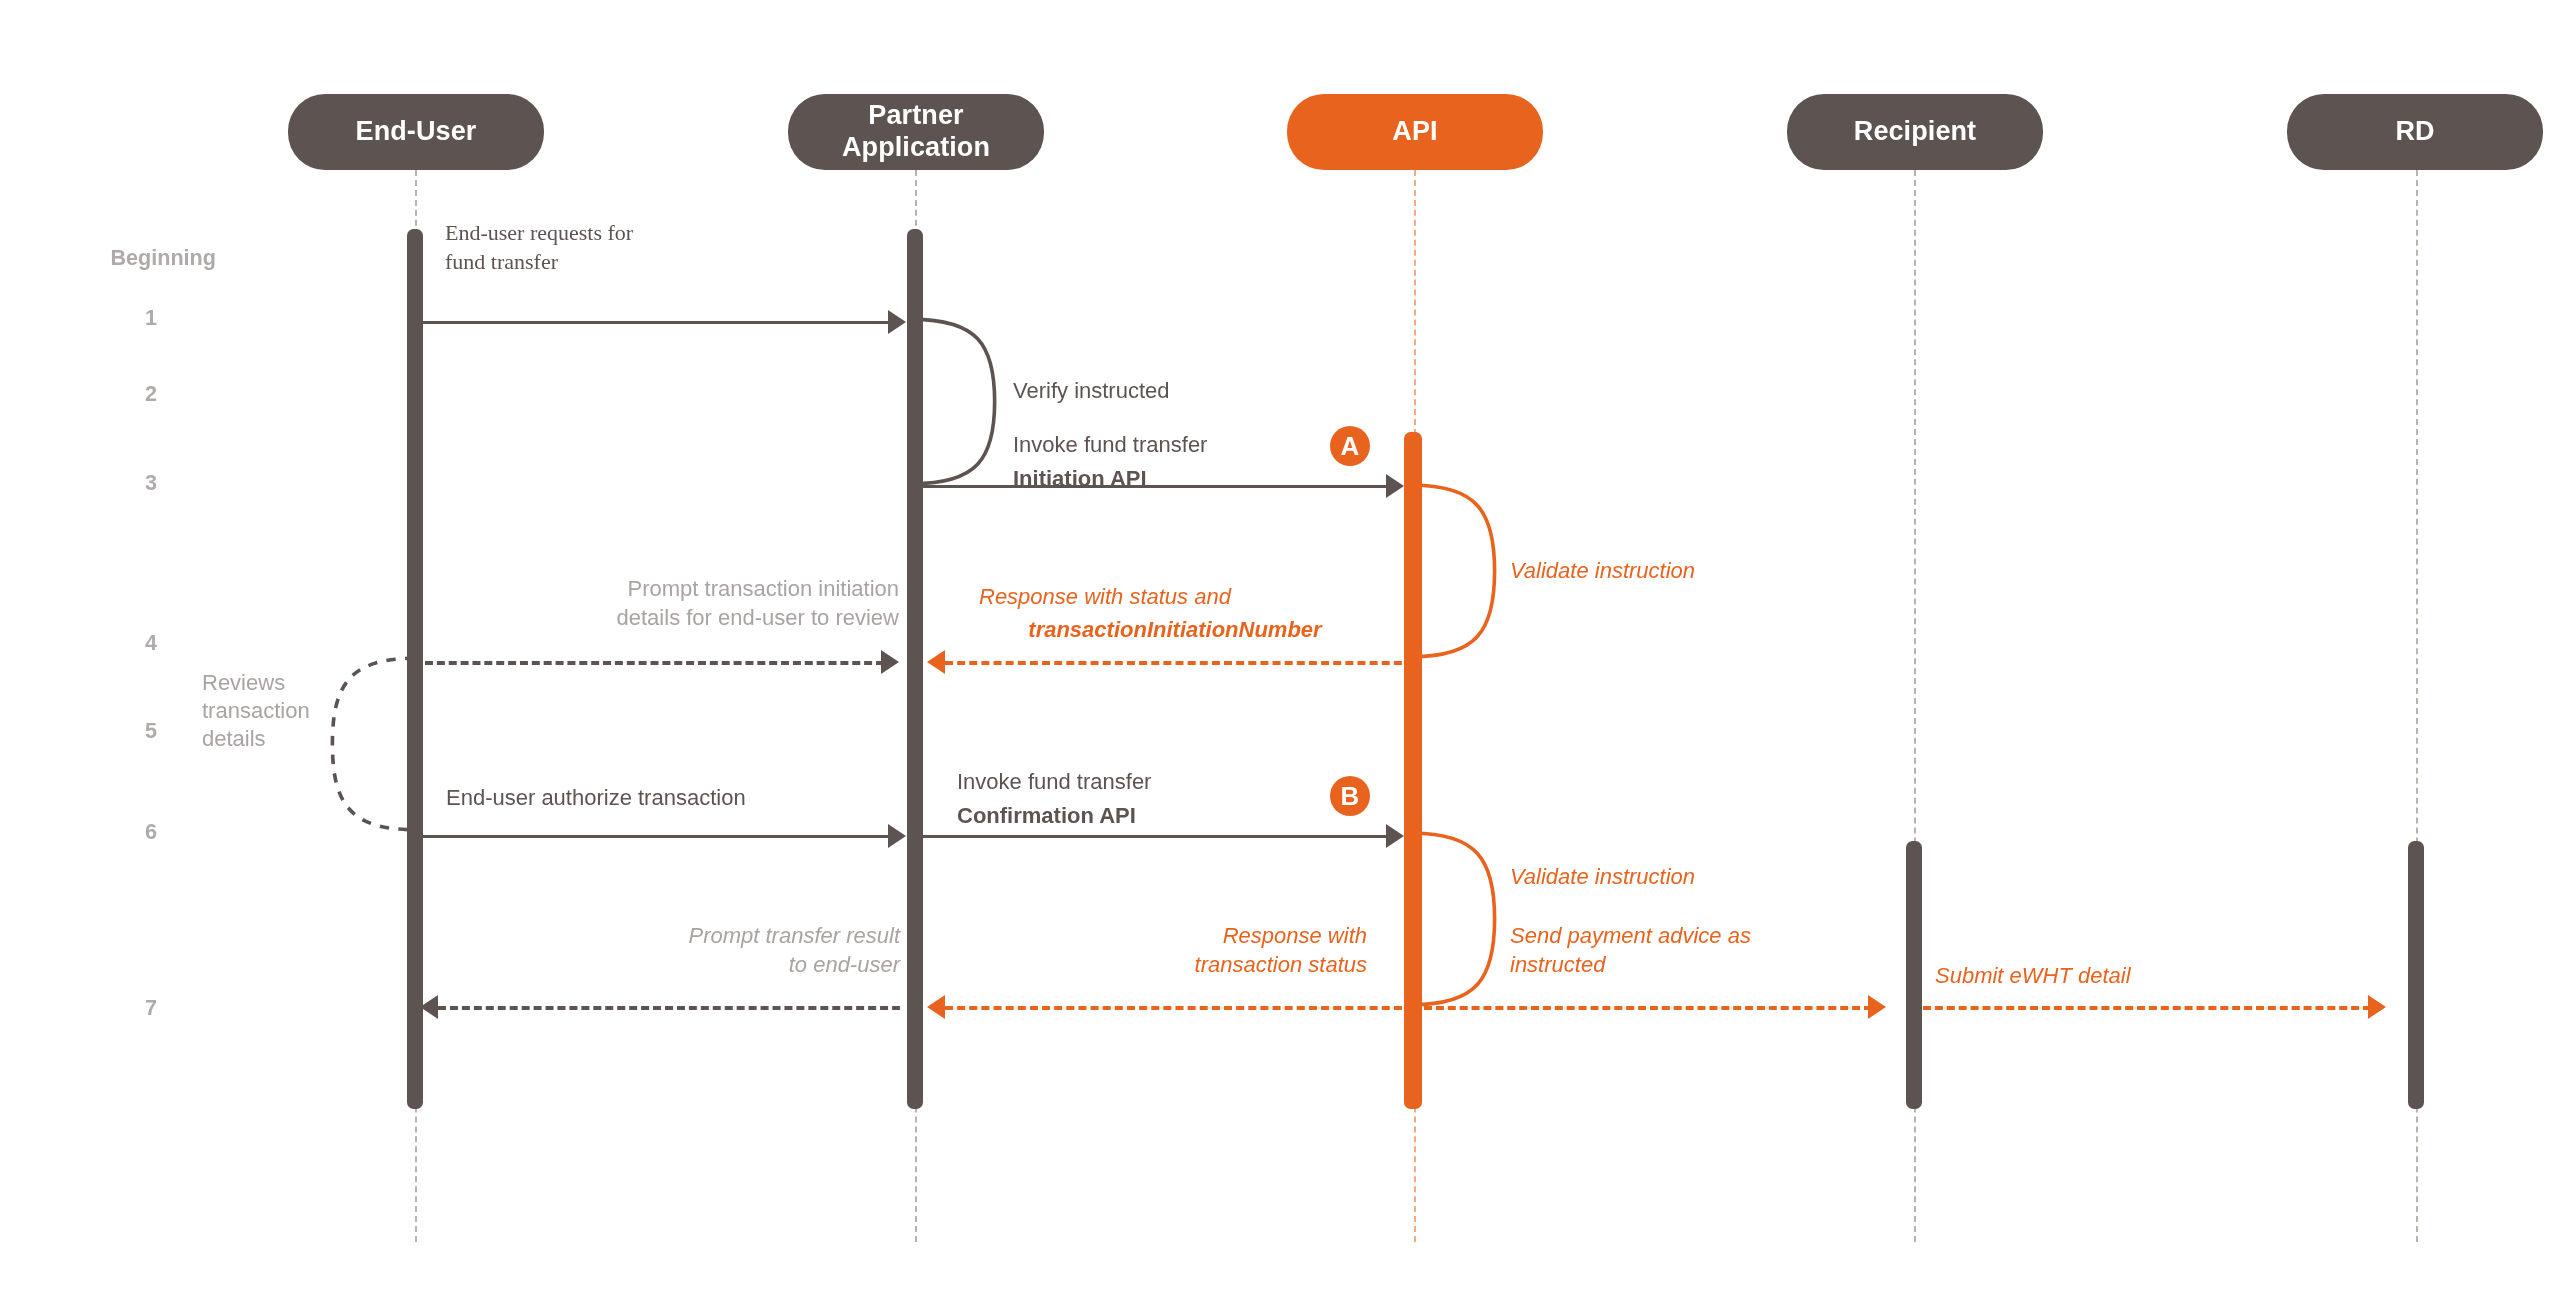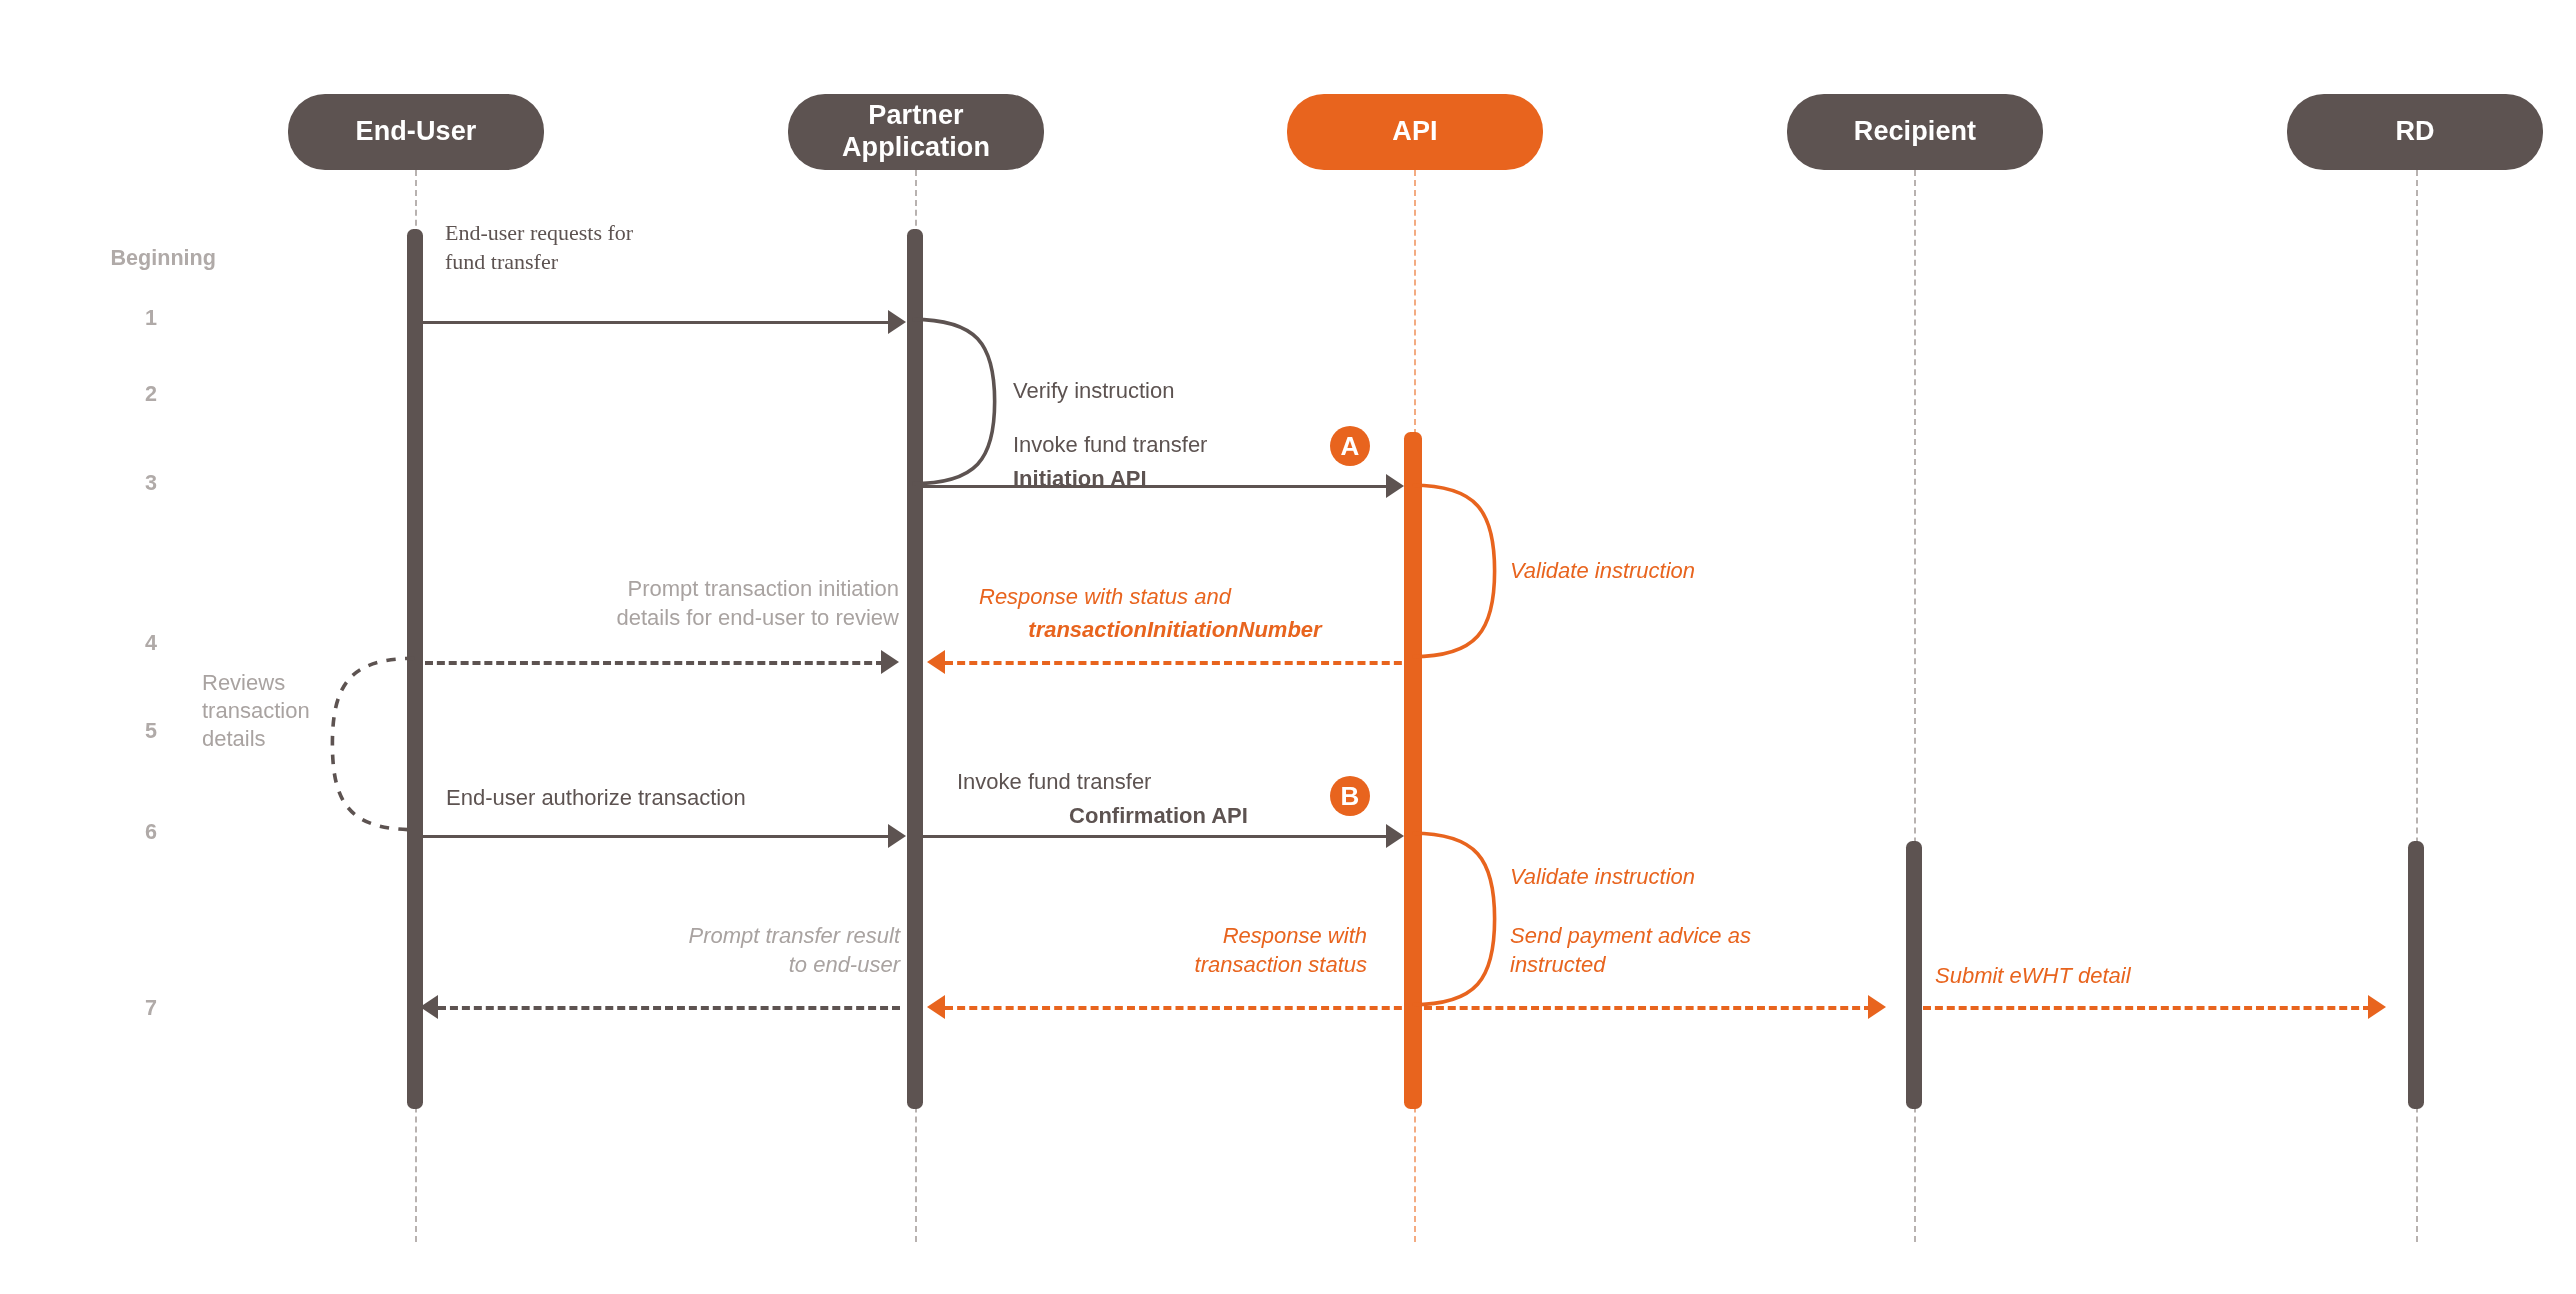--- a/index.html
+++ b/index.html
@@ -105,21 +105,21 @@
   <div class="steplabel" style="left:0px;top:995px;width:157px;">7</div>
 
   <div class="cap dark" style="left:445px;top:218px;width:403px;font-family:Liberation Serif, serif;">End-user requests for
 fund transfer</div>
   <div class="line solid-dark" style="left:416px;top:321px;width:482px;"></div>
   <div class="head right-dark" style="left:888px;top:310px;"></div>
 
   <svg class="loop" style="left:908px;top:315px;width:94px;height:173px;" viewBox="0 0 130 240">
     <path d="M6,6 C95,6 120,40 120,120 C120,200 95,234 6,234" fill="none" stroke="#5d5351" stroke-width="5"></path>
   </svg>
-  <div class="cap dark" style="left:1013px;top:376px;width:345px;">Verify instruction</div>
+  <div class="cap dark" style="left:1013px;top:376px;width:345px;">Verify instructed</div>
 
   <div class="cap dark" style="left:1013px;top:430px;width:403px;">Invoke fund transfer</div>
   <div class="cap dark" style="left:1013px;top:464px;width:403px;font-weight:bold;">Initiation API</div>
   <div class="line solid-dark" style="left:916px;top:485px;width:479px;"></div>
   <div class="head right-dark" style="left:1386px;top:474px;"></div>
   <div class="badge" style="left:1330px;top:426px;">
     <span>A</span>
   </div>
 
   <svg class="loop" style="left:1408px;top:481px;width:94px;height:180px;" viewBox="0 0 130 250">
@@ -142,21 +142,21 @@
   </svg>
   <div class="cap grey" style="left:202px;top:669px;width:130px;line-height:1.28;">Reviews
 transaction
 details</div>
 
   <div class="cap dark" style="left:446px;top:783px;width:446px;">End-user authorize transaction</div>
   <div class="line solid-dark" style="left:416px;top:835px;width:482px;"></div>
   <div class="head right-dark" style="left:888px;top:824px;"></div>
 
   <div class="cap dark" style="left:957px;top:767px;width:403px;">Invoke fund transfer</div>
-  <div class="cap dark" style="left:957px;top:801px;width:403px;font-weight:bold;text-align:center;">Confirmation API</div>
+  <div class="cap dark" style="left:957px;top:801px;width:403px;font-weight:bold;">Confirmation API</div>
   <div class="line solid-dark" style="left:916px;top:835px;width:479px;"></div>
   <div class="head right-dark" style="left:1386px;top:824px;"></div>
   <div class="badge" style="left:1330px;top:776px;">
     <span>B</span>
   </div>
 
   <svg class="loop" style="left:1408px;top:829px;width:94px;height:180px;" viewBox="0 0 130 250">
     <path d="M6,6 C95,6 120,42 120,125 C120,208 95,244 6,244" fill="none" stroke="#e8641e" stroke-width="5"></path>
   </svg>
   <div class="cap orange" style="left:1510px;top:862px;width:403px;">Validate instruction</div>

